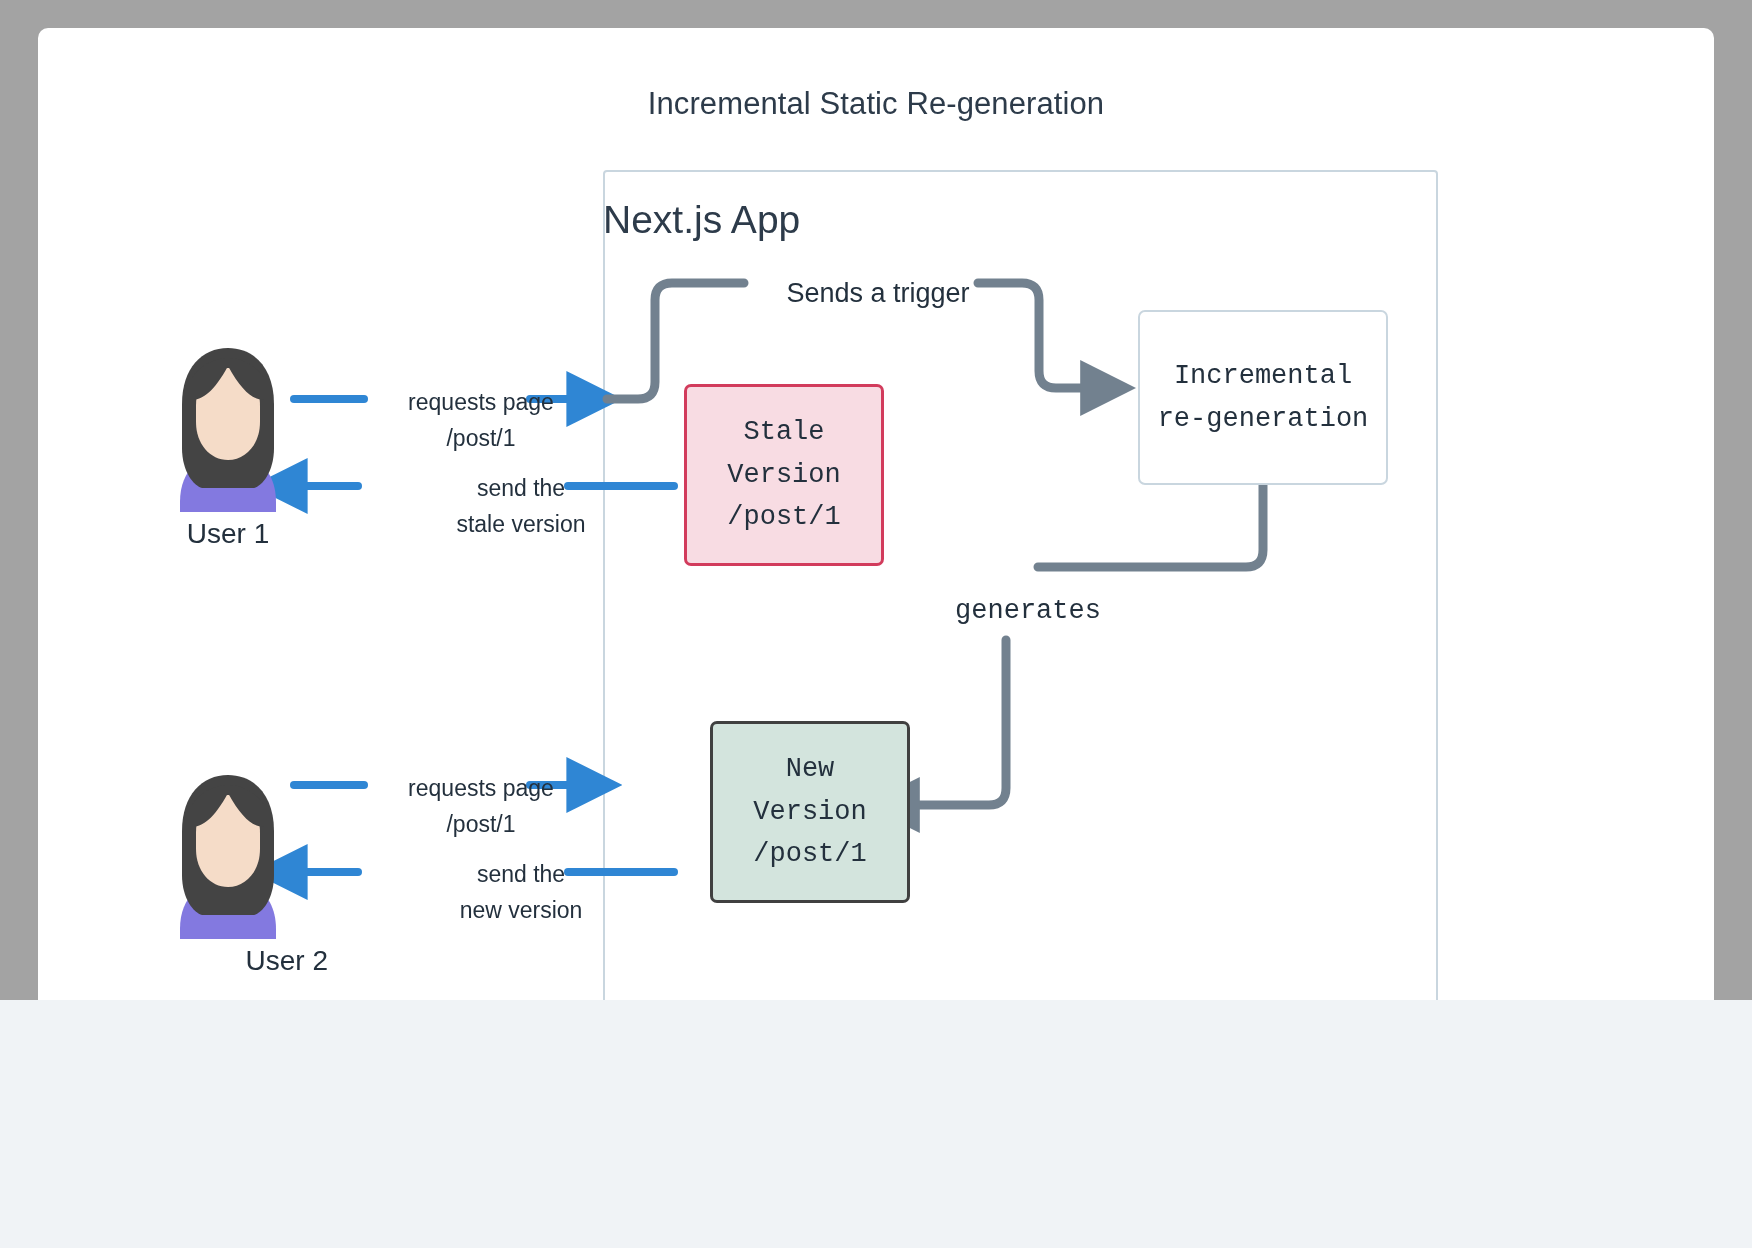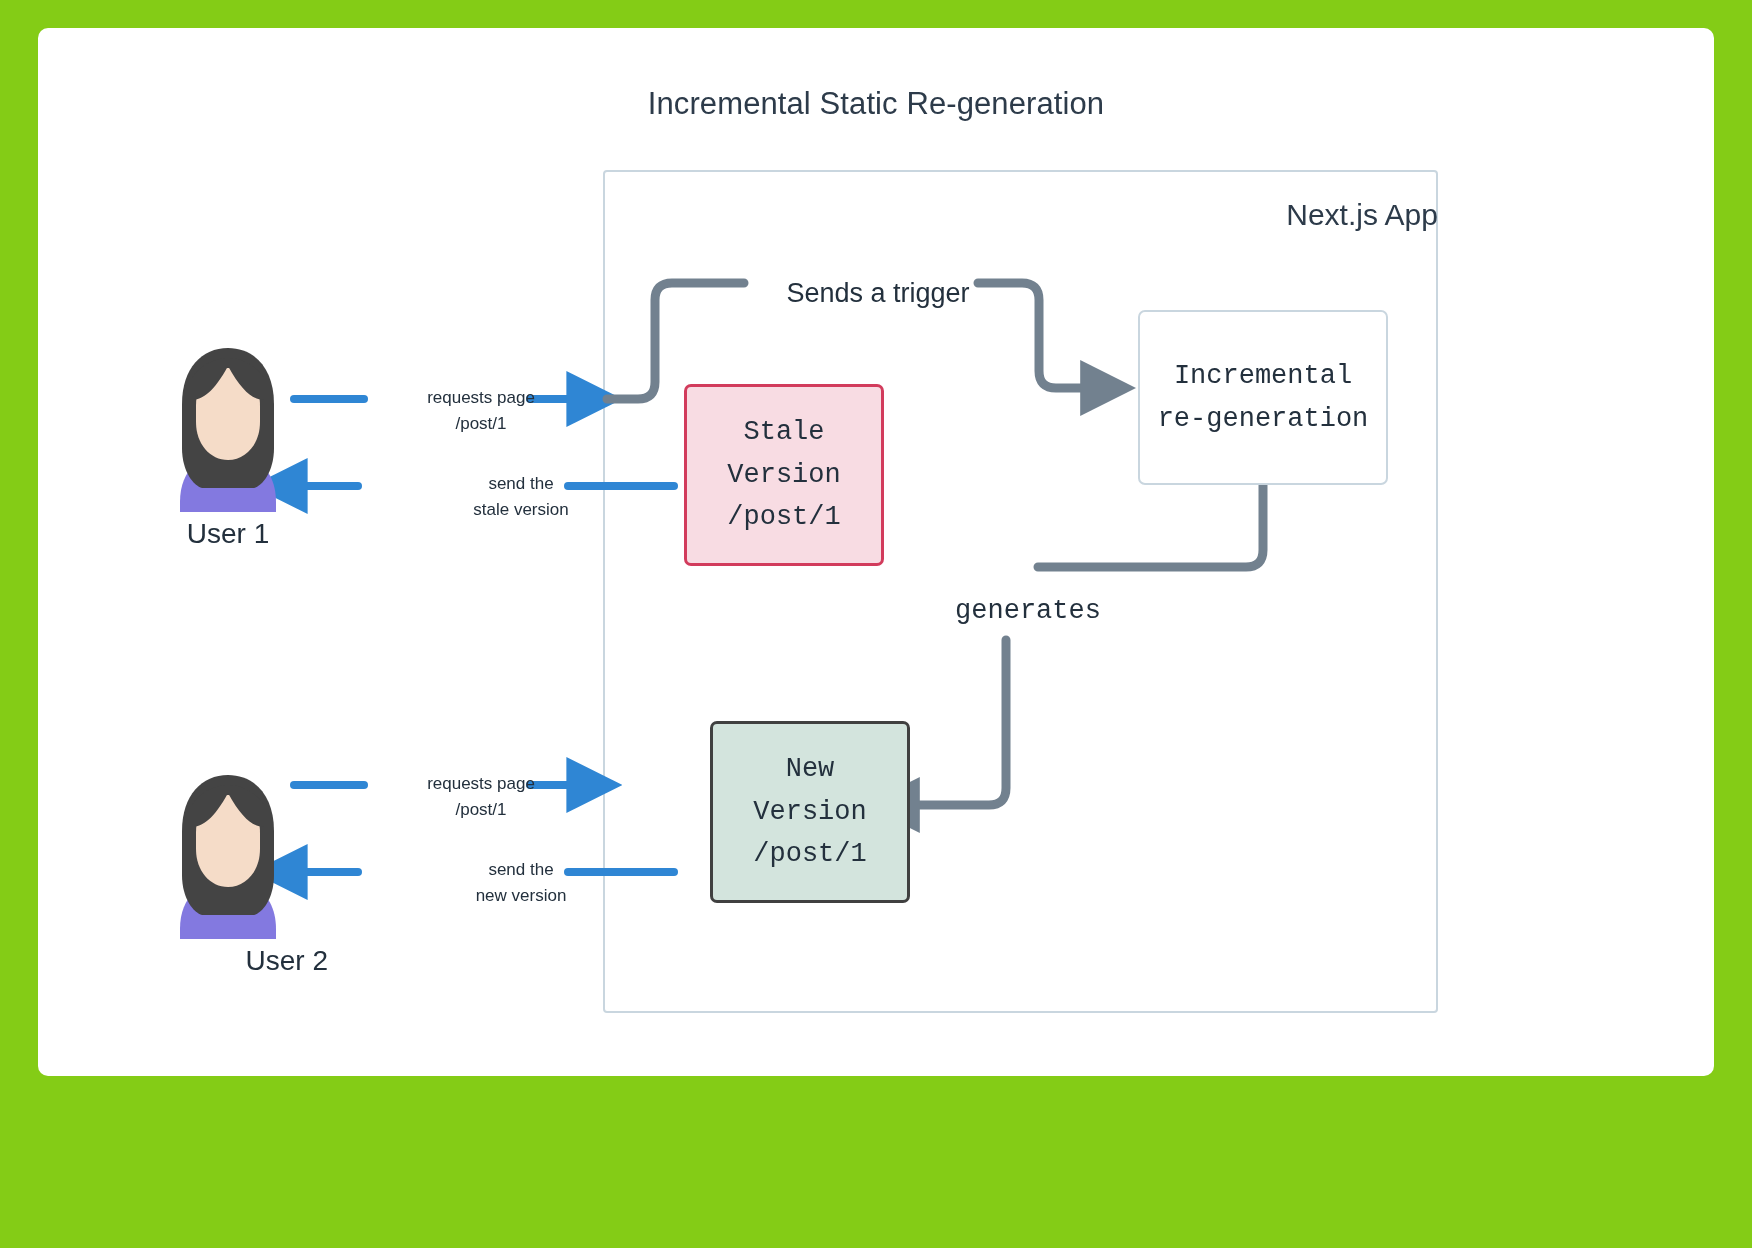--- a/index.html
+++ b/index.html
@@ -4,22 +4,22 @@
 <style>
   html, body {
     margin: 0;
     padding: 0;
     background: #f0f3f6;
     font-family: "Liberation Sans", sans-serif;
   }
   #stage {
     position: relative;
     width: 1752px;
-    height: 1248px;
-    background: #84cc16;
+    height: 1000px;
+    background: #a3a3a3;
     overflow: hidden;
   }
   #card {
     position: absolute;
     left: 38px;
     top: 28px;
     width: 1676px;
     height: 1048px;
     background: #ffffff;
     border-radius: 10px;
@@ -43,22 +43,22 @@
     height: 843px;
     border: 2px solid #c9d6df;
     border-radius: 4px;
     box-sizing: border-box;
   }
   #app-label {
     position: absolute;
     left: 565px;
     top: 170px;
     width: 835px;
-    text-align: right;
-    font-size: 30px;
+    text-align: left;
+    font-size: 39px;
     color: #2d3b4a;
   }
   
   .node {
     position: absolute;
     box-sizing: border-box;
     display: flex;
     flex-direction: column;
     align-items: center;
     justify-content: center;
@@ -107,21 +107,21 @@
     width: 200px;
     text-align: center;
     font-size: 28px;
     color: #23303d;
   }
   #user1-label { left: 90px; top: 490px; }
   #user2-label { left: 90px; top: 917px; text-align: right; }
   
   .edge-label {
     position: absolute;
-    font-size: 17px;
+    font-size: 23px;
     line-height: 1.55;
     color: #23303d;
     text-align: center;
     white-space: pre-line;
   }
   .edge-label.big {
     font-size: 27px;
   }
   #lbl-req1    { left: 338px; top: 357px; width: 210px; }
   #lbl-send1   { left: 378px; top: 443px; width: 210px; }

